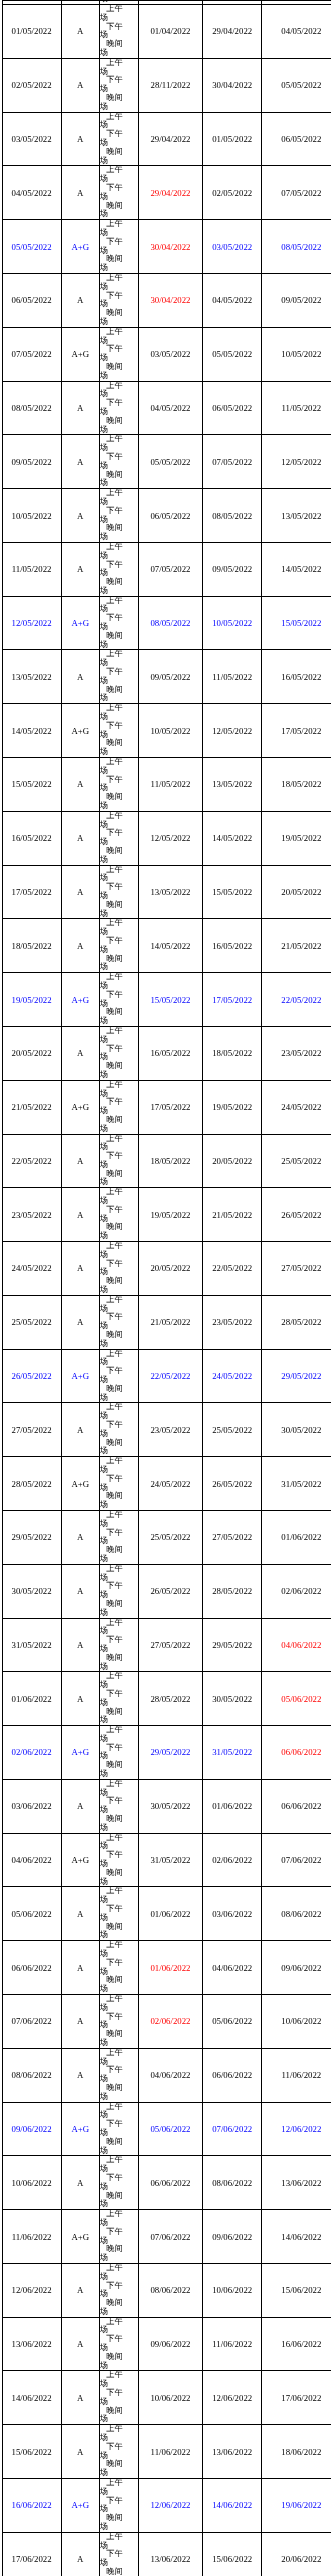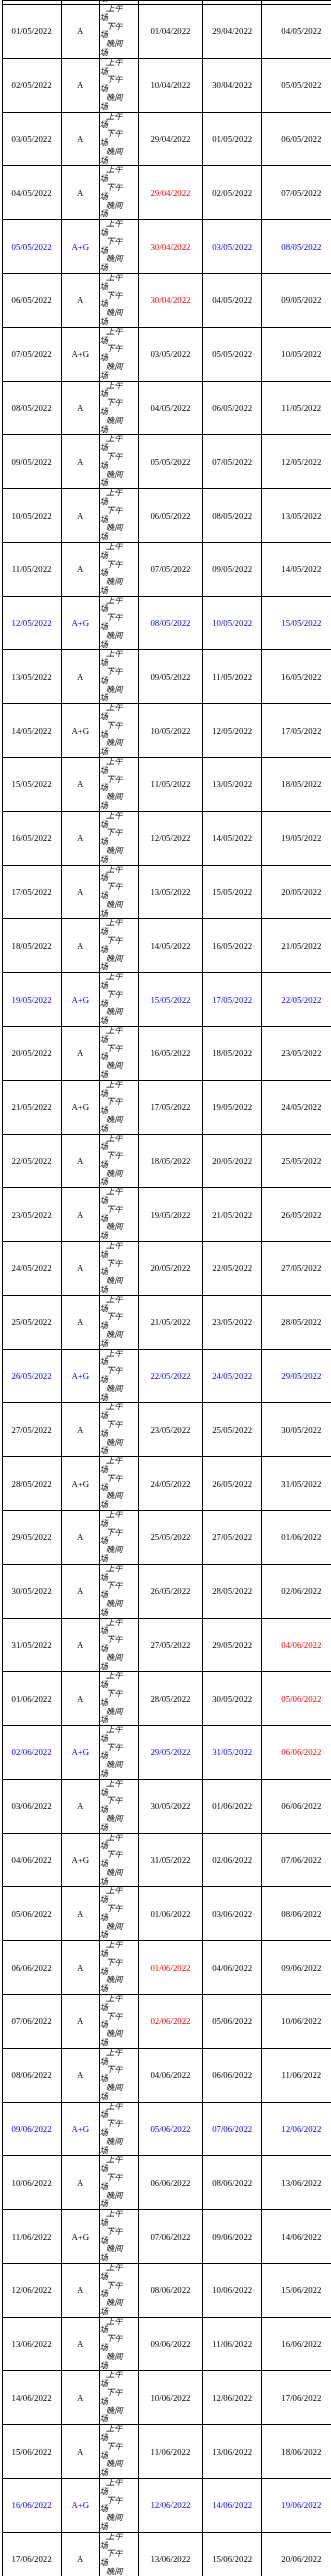--- a/index.html
+++ b/index.html
@@ -15,21 +15,21 @@
   table.sched td{
     border:1px solid #000;
     vertical-align:middle;
     padding:0;
     overflow:hidden;
   }
   tr.datarow{height:53px;}
   td.c-date{font-size:8.8px;text-align:center;}
   td.c-type{font-size:8.8px;text-align:center;}
   td.c-sess{padding-left:12.4px;color:#000;}
-  .sess{width:24px;font-size:8.2px;line-height:8.8px;color:#000;font-style:italic;}
+  .sess{width:24px;font-size:8.2px;line-height:8.8px;color:#000;}
   .sl{text-indent:0.8em;word-break:break-all;}
   td.b{color:#0000ff;}
   td.r{color:#ff0000;}
   tr.partial td{height:3.1px;}
   .clipwrap{height:3.1px;overflow:hidden;}
   .clipwrap .glyph{margin-top:-5.7px;font-size:8.2px;line-height:8.8px;color:#000;}
 </style>
 </head>
 <body>
 
@@ -75,21 +75,21 @@
   <tr class="datarow">
     <td class="c-date">02/05/2022</td>
     <td class="c-type">A</td>
     <td class="c-sess">
       <div class="sess">
         <div class="sl">上午场</div>
         <div class="sl">下午场</div>
         <div class="sl">晚间场</div>
       </div>
     </td>
-    <td class="c-date">10/04/2022</td>
+    <td class="c-date">28/11/2022</td>
     <td class="c-date">30/04/2022</td>
     <td class="c-date">05/05/2022</td>
   </tr>
 
   <tr class="datarow">
     <td class="c-date">03/05/2022</td>
     <td class="c-type">A</td>
     <td class="c-sess">
       <div class="sess">
         <div class="sl">上午场</div>

